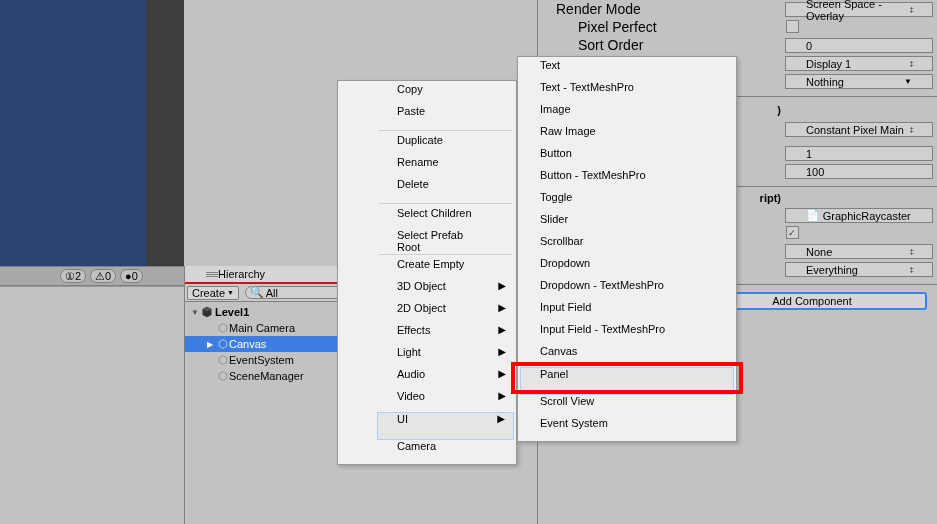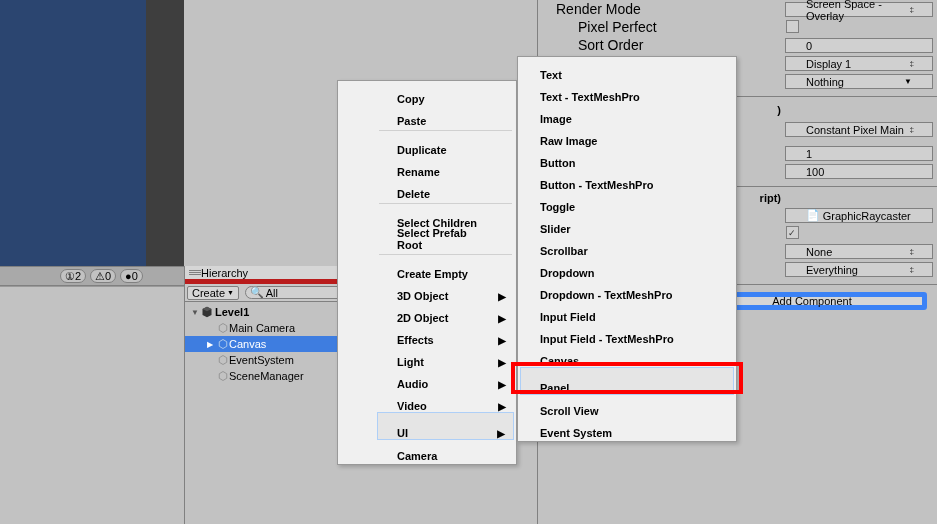--- a/index.html
+++ b/index.html
@@ -8,21 +8,21 @@
   
   .scene-area { position: absolute; left: 0; top: 0; width: 184px; height: 266px; background: #3e3e3e; }
   .scene-blue { position: absolute; left: 0; top: 0; width: 146px; height: 266px; background: #2b4570; }
 
   
   .scene-toolbar { position: absolute; left: 0; top: 266px; width: 184px; height: 20px; background: #a9a9a9; border-top: 1px solid #808080; border-bottom: 1px solid #808080; display: flex; align-items: center; gap: 4px; padding-left: 60px; }
   .scene-toolbar .pill { display: inline-flex; align-items: center; border: 1px solid #808080; border-radius: 8px; background: #c2c2c2; padding: 0 4px; height: 14px; font-size: 9px; }
 
   
   .hierarchy { position: absolute; left: 184px; top: 266px; width: 184px; height: 258px; background: #c2c2c2; border-left: 1px solid #808080; }
-  .hierarchy-tab { display: flex; align-items: center; padding: 2px 4px; background: #d6d6d6; border-bottom: 5px solid #b91c1c; height: 18px; }
+  .hierarchy-tab { display: flex; align-items: center; padding: 2px 21px; background: #d6d6d6; border-bottom: 2px solid #b91c1c; height: 18px; }
   .hierarchy-tab .grip { width: 12px; display: inline-flex; flex-direction: column; gap: 1px; }
   .hierarchy-tab .grip span { height: 1px; background: #808080; display: block; }
   .hierarchy-bar { display: flex; align-items: center; height: 18px; background: #c8c8c8; border-bottom: 1px solid #808080; }
   .hierarchy-bar .btn { border: 1px solid #808080; background: #d6d6d6; padding: 0 4px; height: 14px; margin: 0 2px; display: flex; align-items: center; font-size: 10px; border-radius: 2px; }
   .hierarchy-bar .search { flex: 1; border: 1px solid #808080; background: #d0d0d0; border-radius: 7px; height: 13px; margin: 0 4px; display: flex; align-items: center; padding: 0 4px; font-size: 9px; color: #555; }
   .tree { padding: 2px 0; }
   .tree-row { display: flex; align-items: center; height: 16px; padding-left: 6px; }
   .tree-row.selected { background: #3e7de0; color: #fff; }
   .tree-row.selected span { color: #fff; }
   .tree-row .arrow { width: 10px; font-size: 8px; color: #555; }
@@ -32,26 +32,26 @@
 
   
   .bottom-blank { position: absolute; left: 0; top: 286px; width: 184px; height: 238px; background: #c2c2c2; border-top: 1px solid #999; }
 
   
   .inspector { position: absolute; right: 0; top: 0; width: 400px; height: 524px; background: #c2c2c2; border-left: 1px solid #808080; }
   .insp-row { display: flex; align-items: center; height: 18px; padding-left: 18px; }
   .insp-row .label { flex: 0 0 200px; font-size: 14px; }
   .insp-sub { padding-left: 40px; }
   .insp-field { position: absolute; right: 4px; width: 148px; height: 15px; border: 1px solid #808080; background: #d0d0d0; display: flex; align-items: center; padding: 0 20px; font-size: 10px; }
-  .add-component { position: absolute; right: 10px; top: 292px; width: 230px; height: 18px; border: 5px solid #3b82f6; background: #d6d6d6; border-radius: 3px; display: flex; align-items: center; justify-content: center; font-size: 11px; }
+  .add-component { position: absolute; right: 10px; top: 292px; width: 230px; height: 18px; border: 2px solid #3b82f6; background: #d6d6d6; border-radius: 3px; display: flex; align-items: center; justify-content: center; font-size: 11px; }
   .check-mark::after { content: "✓"; font-size: 9px; color: #333; position: relative; top: -1px; left: 1px; }
 
   
   .ctx-menu { position: absolute; background: #f0f0f0; border: 1px solid #999; box-shadow: 2px 2px 4px rgba(0,0,0,0.2); padding: 2px; }
-  .ctx-item { height: 22px; display: flex; align-items: flex-end; padding: 0 30px 0 20px; font-size: 12px; position: relative; font-weight: bold; }
+  .ctx-item { height: 22px; display: flex; align-items: flex-start; padding: 0 30px 0 20px; font-size: 12px; position: relative; }
   .ctx-item.hover { background: #e5e5e5; border: 1px solid #aecff7; padding-left: 19px; padding-right: 29px; height: 28px; }
   .ctx-item.disabled { color: #999; }
   .ctx-item .arrow-r { position: absolute; right: 8px; font-size: 10px; }
   .ctx-sep { height: 1px; background: #d0d0d0; margin: 3px 2px; }
 
   .menu1 { left: 337px; top: 80px; width: 180px; padding-left: 39px; }
   .menu2 { left: 517px; top: 56px; width: 220px; }
 
   .highlight-box { position: absolute; border: 4px solid #ff0000; pointer-events: none; }
   .highlight-box.panel-box { left: 511px; top: 362px; width: 232px; height: 32px; }

